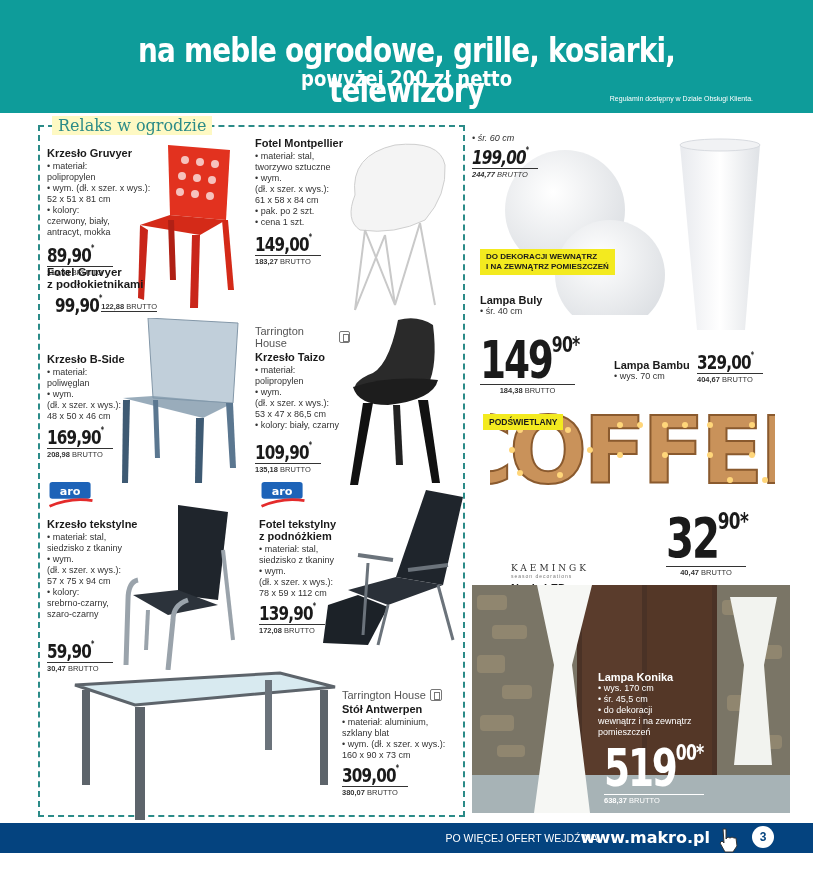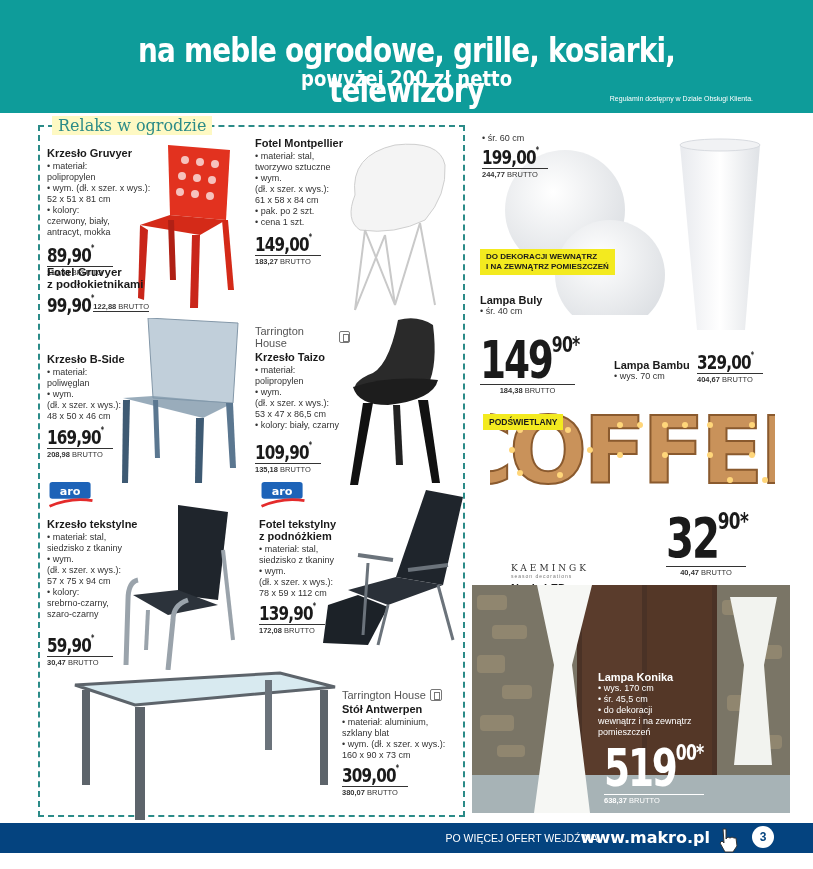--- a/index.html
+++ b/index.html
@@ -102,21 +102,21 @@
     <div>czerwony, biały,</div>
     <div>antracyt, mokka</div>
   </div>
   <div style="margin-top:6px;"><span class="price"><span>89,90</span><sup>*</sup></span></div>
   <div class="brutto"><b>110,58</b> <span>BRUTTO</span></div>
 </div>
 
 <div class="abs" style="left:47px; top:266px; width:110px;">
   <div class="name" style="font-size:11.5px;">Fotel Gruvyer</div>
   <div class="name" style="font-size:11.5px;">z podłokietnikami</div>
-  <div style="margin-top:4px; display:flex; align-items:flex-end; gap:2px;">
+  <div style="margin-top:4px; display:flex; align-items:flex-end; gap:2px;justify-content:flex-end;">
     <span class="price"><span>99,90</span><sup>*</sup></span>
     <span class="brutto" style="border-top:none; border-bottom:1px solid #333; margin-left:-14px; margin-bottom:4px; width:auto;"><b>122,88</b> <span>BRUTTO</span></span>
   </div>
 </div>
 
 <svg class="abs chair-white" viewBox="0 0 120 180">
   <path d="M20 60 Q15 20 60 10 Q105 5 110 30 Q112 60 90 85 Q60 100 25 95 Q10 85 20 60 Z" fill="#f4f4f4" stroke="#cfcfcf"></path>
   <path d="M30 95 L20 175 M30 95 L60 170 M85 88 L100 170 M85 88 L60 170 M50 100 L60 170 M50 100 L20 175" stroke="#c9c9c9" stroke-width="2" fill="none"></path>
 </svg>
 <div class="abs" style="left:255px; top:137px; width:90px;">
@@ -199,21 +199,21 @@
   <div class="bullets" style="margin-top:2px;">
     <div>• materiał: stal,</div>
     <div>siedzisko z tkaniny</div>
     <div>• wym.</div>
     <div>(dł. x szer. x wys.):</div>
     <div>57 x 75 x 94 cm</div>
     <div>• kolory:</div>
     <div>srebrno-czarny,</div>
     <div>szaro-czarny</div>
   </div>
-  <div style="margin-top:14px;"><span class="price"><span>59,90</span><sup>*</sup></span></div>
+  <div style="margin-top:20px;"><span class="price"><span>59,90</span><sup>*</sup></span></div>
   <div class="brutto"><b>30,47</b> <span>BRUTTO</span></div>
 </div>
 
 <svg class="abs aro" style="left:258px; top:482px;" viewBox="0 0 50 30">
   <rect x="2" y="0" width="44" height="18" rx="3" fill="#1d63b8"></rect>
   <text x="24" y="14" text-anchor="middle" fill="#fff" font-family="DejaVu Sans, sans-serif" font-weight="bold" font-size="12">aro</text>
   <path d="M2 26 Q25 16 48 20" stroke="#e42b2b" stroke-width="3" fill="none"></path>
 </svg>
 
 <svg class="abs recliner" viewBox="0 0 148 162">
@@ -276,21 +276,21 @@
     <linearGradient id="vg" x1="0" x2="1">
       <stop offset="0%" stop-color="#e8eaee"></stop>
       <stop offset="50%" stop-color="#ffffff"></stop>
       <stop offset="100%" stop-color="#dfe2e6"></stop>
     </linearGradient>
   </defs>
   <path d="M5 10 Q45 0 85 10 L70 195 L22 195 Z" fill="url(#vg)"></path>
   <ellipse cx="45" cy="10" rx="40" ry="6" fill="#f1f2f4" stroke="#d8dbe0"></ellipse>
 </svg>
 
-<div class="abs" style="left:482px; top:133px; width:90px;">
+<div class="abs" style="left:472px; top:133px; width:90px;font-style:italic;">
   <div class="bullets">• śr. 60 cm</div>
   <div style="margin-top:2px;"><span class="price"><span>199,00</span><sup>*</sup></span></div>
   <div class="brutto"><b>244,77</b> <span>BRUTTO</span></div>
 </div>
 
 <div class="abs yellow-tag" style="left:480px; top:249px;">
   <div>DO DEKORACJI WEWNĄTRZ</div>
   <div>I NA ZEWNĄTRZ POMIESZCZEŃ</div>
 </div>
 

